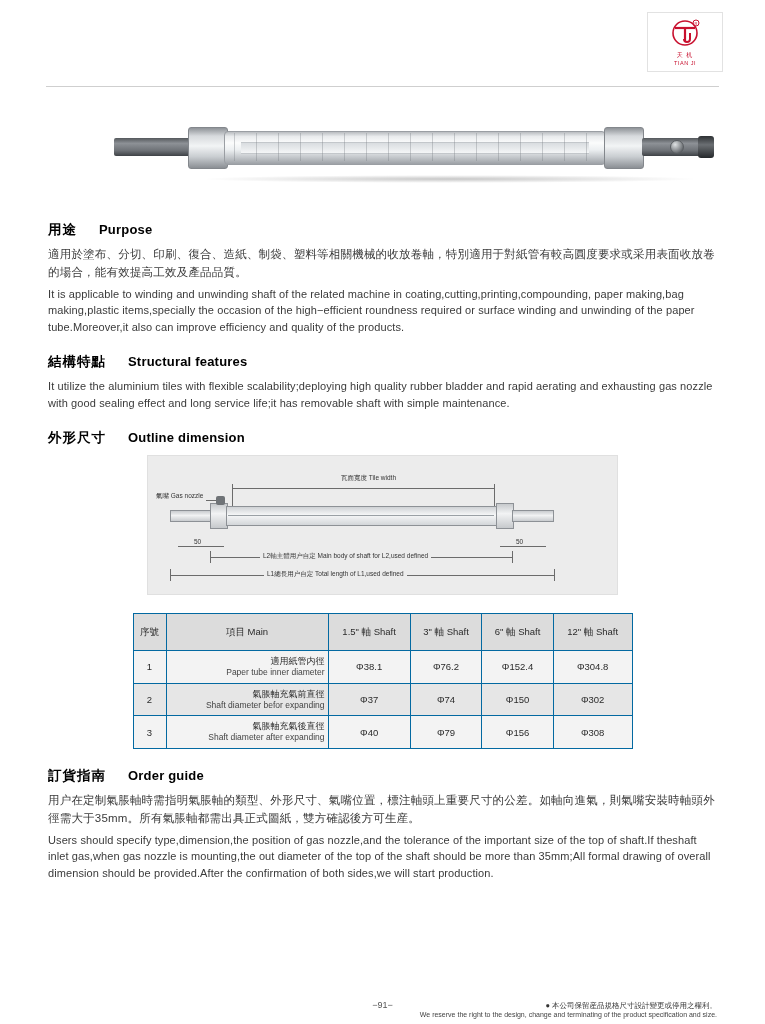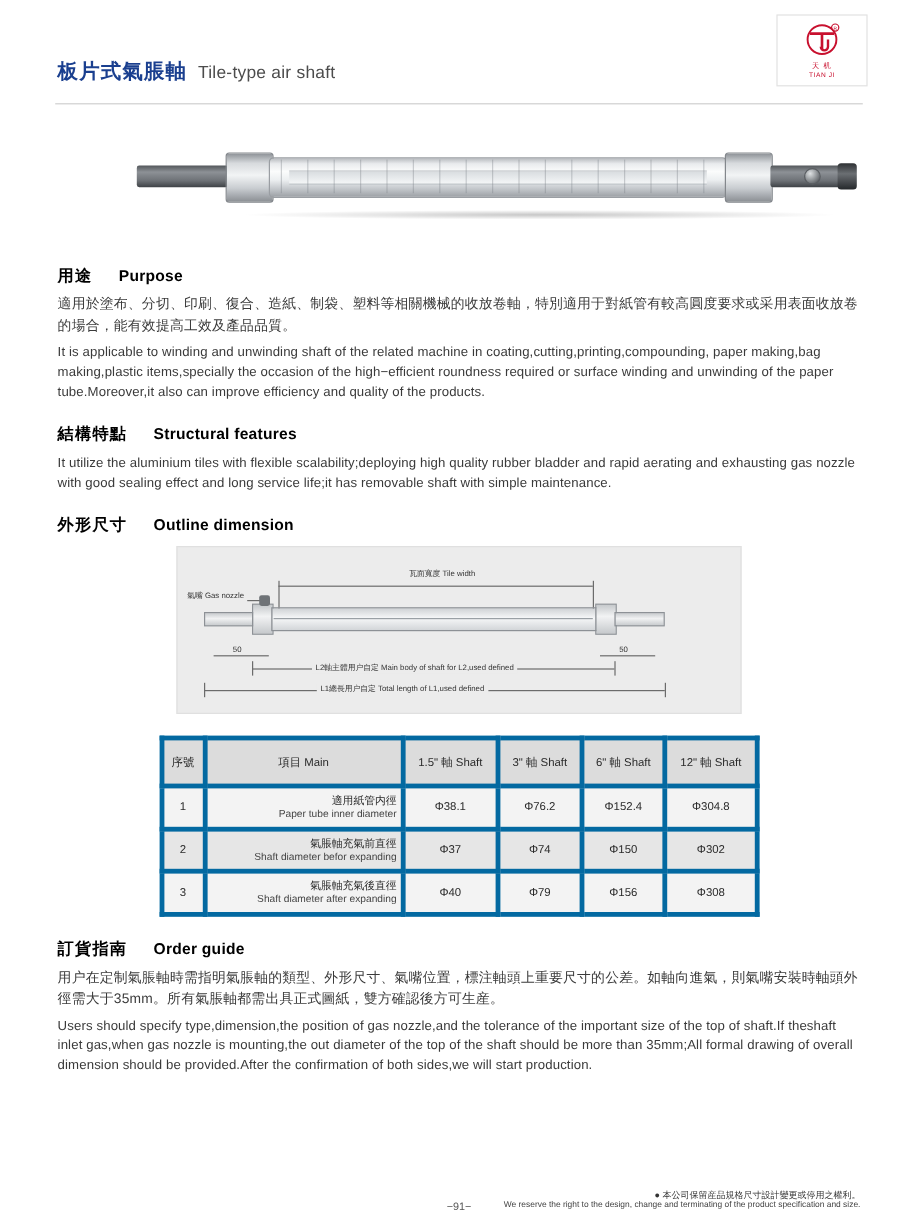--- a/index.html
+++ b/index.html
@@ -289,21 +289,21 @@
     margin: 10px auto 0 auto;
     width: 500px;
   }
   table {
     border-collapse: collapse;
     width: 100%;
     font-size: 9.5px;
     color: #2b2b2b;
   }
   th, td {
-    border: 4px solid #0369a1;
+    border: 1px solid #0369a1;
     padding: 4px 3px;
     text-align: center;
     vertical-align: middle;
   }
   thead th {
     background: #dcdcdc;
     font-weight: normal;
     font-size: 9.5px;
     height: 28px;
   }
@@ -317,21 +317,21 @@
     line-height: 1.35;
   }
   .cn-small { font-size: 9px; }
   .en-small { font-size: 8.5px; color: #444; }
 
   
   .footer {
     position: absolute;
     left: 0;
     right: 0;
-    bottom: 16px;
+    bottom: 6px;
     padding: 0 48px;
   }
   .footer-inner {
     display: flex;
     align-items: flex-end;
     justify-content: flex-end;
     gap: 14px;
   }
   .page-num {
     position: absolute;
@@ -353,24 +353,20 @@
     color: #444;
     text-align: right;
   }
 </style>
 </head>
 <body>
 
 <div class="page">
 
   <div class="header">
-    <div class="title-row">
-      <span class="title-cn">板片式氣脹軸</span>
-      <span class="title-en">Tile-type air shaft</span>
-    </div>
     <div class="logo-box">
       <div class="logo-mark">
         <svg viewBox="0 0 34 30" width="34" height="30" aria-hidden="true">
           <circle cx="17" cy="14" r="12" fill="none" stroke="#c8102e" stroke-width="1.6"></circle>
           <path d="M7 9 H27" stroke="#c8102e" stroke-width="2.2"></path>
           <path d="M17 9 V22" stroke="#c8102e" stroke-width="2.2"></path>
           <path d="M22 14 V20 a3 3 0 0 1 -6 0" fill="none" stroke="#c8102e" stroke-width="2"></path>
           <circle cx="28" cy="4" r="3" fill="none" stroke="#c8102e" stroke-width="1"></circle>
           <text x="28" y="6" font-size="4" text-anchor="middle" fill="#c8102e">R</text>
         </svg>

